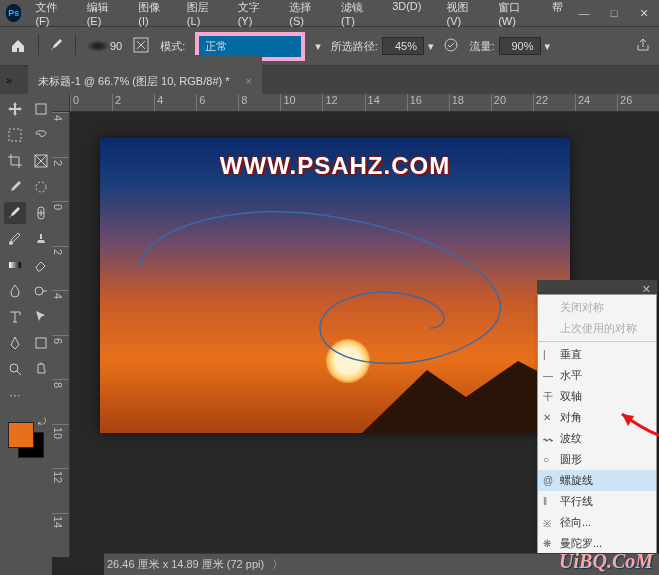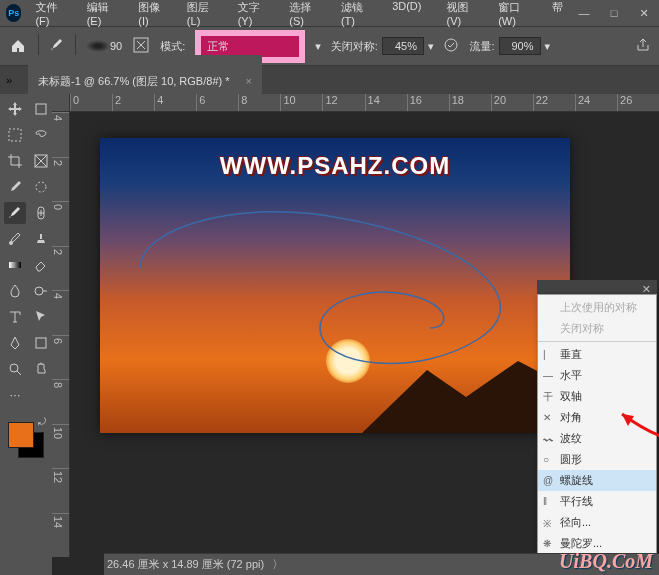--- a/index.html
+++ b/index.html
@@ -8,21 +8,21 @@
 .ps-logo{width:18px;height:18px;background:#001e36;border-radius:8px;display:flex;align-items:center;justify-content:center;color:#31a8ff;font-weight:bold;font-size:9px;margin-right:8px}
 .menubar{display:flex;gap:13px}
 .menubar span{color:#ddd;padding:3px 6px;cursor:pointer}
 .winctrl{margin-left:auto;display:flex}
 .winctrl div{width:30px;height:26px;display:flex;align-items:center;justify-content:center;color:#ccc}
 .optbar{height:40px;background:#535353;border-top:1px solid #383838;border-bottom:1px solid #383838;display:flex;align-items:center;padding:0 8px;gap:10px;color:#ddd}
 .optbar .home{width:20px;height:20px;display:flex;align-items:center;justify-content:center}
 .optbar .sep{width:1px;height:24px;background:#383838}
 .brush-prev{display:flex;flex-direction:row;align-items:center;font-size:9px}
 .brush-prev .dot{width:24px;height:12px;background:radial-gradient(ellipse,#222 20%,transparent 70%)}
-.mode-sel{background:#be185d;border:6px solid #f9a8d4;padding:3px 6px;width:110px;color:#ddd}
+.mode-sel{background:#0369a1;border:4px solid #f9a8d4;padding:3px 6px;width:110px;color:#ddd}
 .opacity-box{display:flex;align-items:center;gap:4px}
 .opacity-val{background:#3f3f3f;border:1px solid #2a2a2a;padding:2px 12px;width:42px}
 .tabbar{height:28px;background:#424242;display:flex;align-items:center;padding-left:6px}
 .panel-toggle{width:14px;height:14px;display:flex;align-items:center;margin-right:8px}
 .doctab{background:#535353;padding:17px 10px;color:#ddd;display:flex;align-items:center;gap:16px;border-top:2px solid transparent}
 .doctab.active{background:#535353}
 .doctab .x{color:#999}
 .workspace{display:flex;height:calc(575px - 26px - 40px - 28px)}
 .toolbox{width:52px;background:#535353;display:grid;grid-template-columns:1fr 1fr;gap:4px;padding:4px;align-content:start}
 .tool{width:22px;height:22px;display:flex;align-items:center;justify-content:center;color:#ccc;border-radius:2px}
@@ -94,21 +94,21 @@
       <span>90</span>
     </div>
   <div><svg width="18" height="18" viewBox="0 0 18 18">
         <rect x="2" y="2" width="14" height="14" fill="none" stroke="#ccc"></rect>
         <path d="M5 5l8 8M13 5l-8 8" stroke="#ccc"></path>
       </svg></div>
   <span>模式:</span>
   <div class="mode-sel">正常</div>
   <div>▾</div>
   <div class="opacity-box">
-    <span>关闭对称:</span>
+    <span>所选路径:</span>
     <div class="opacity-val">45%</div>
     <span>▾</span>
   </div>
   <div><svg width="16" height="16" viewBox="0 0 16 16">
         <circle cx="8" cy="8" r="6" fill="none" stroke="#ccc"></circle>
         <path d="M5 8l2 2 4-4" stroke="#ccc" fill="none"></path>
       </svg></div>
   <div class="opacity-box">
     <span>流量:</span>
     <div class="opacity-val">90%</div>
@@ -295,22 +295,22 @@
       <svg class="spiral" viewBox="0 0 420 180">
           <path d="M 20 60 C 20 20, 120 -10, 220 10 C 340 30, 420 90, 360 130 C 300 170, 200 160, 200 120 C 200 90, 260 75, 300 90 C 330 100, 330 120, 310 120" fill="none" stroke="#3a6aa8" stroke-width="1.5"></path>
         </svg>
     </div>
 
     <div class="ctx-tabs">
         <span>✕</span>
       </div>
     <div class="ctxmenu">
       <div class="grp">
+        <div class="item disabled">关闭对称</div>
         <div class="item disabled">上次使用的对称</div>
-        <div class="item disabled">关闭对称</div>
       </div>
       <div class="grp" id="ctx-items">
           <div class="item"><span class="ic">|</span>垂直</div>
           <div class="item"><span class="ic">—</span>水平</div>
           <div class="item"><span class="ic">干</span>双轴</div>
           <div class="item"><span class="ic">✕</span>对角</div>
           <div class="item"><span class="ic">〰</span>波纹</div>
           <div class="item"><span class="ic">○</span>圆形</div>
           <div class="item hl"><span class="ic">@</span>螺旋线</div>
           <div class="item"><span class="ic">‖</span>平行线</div>

